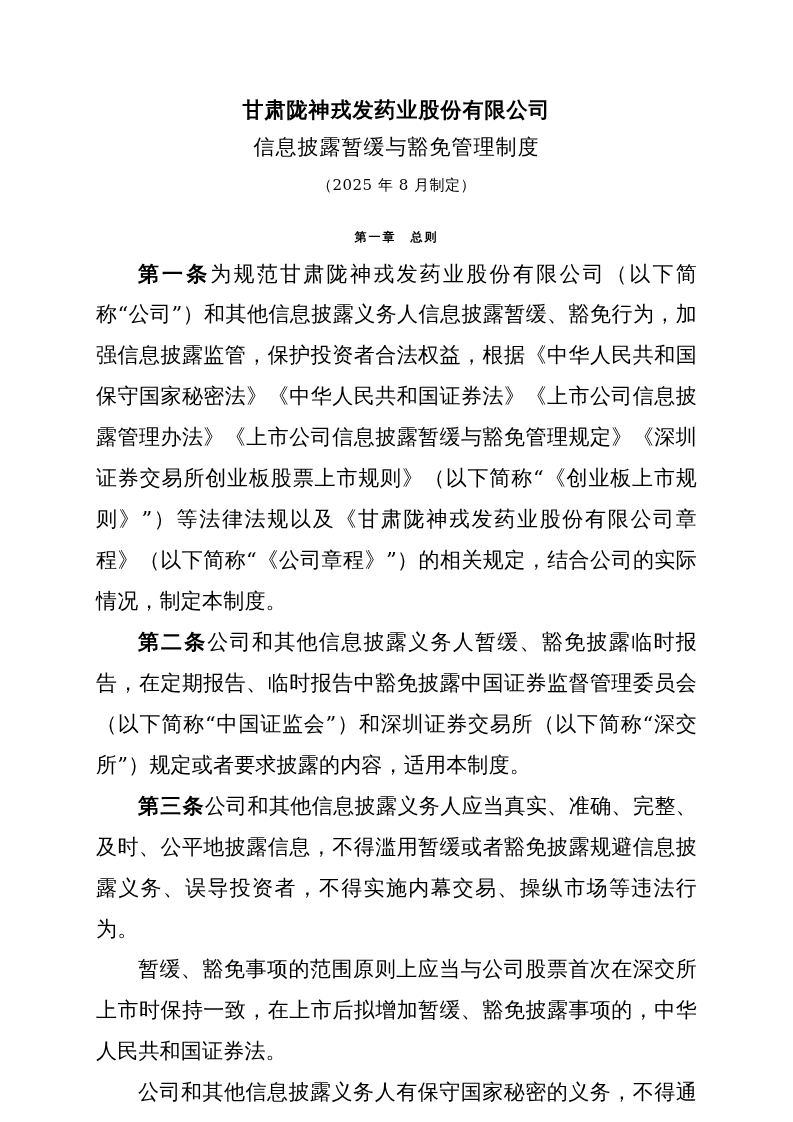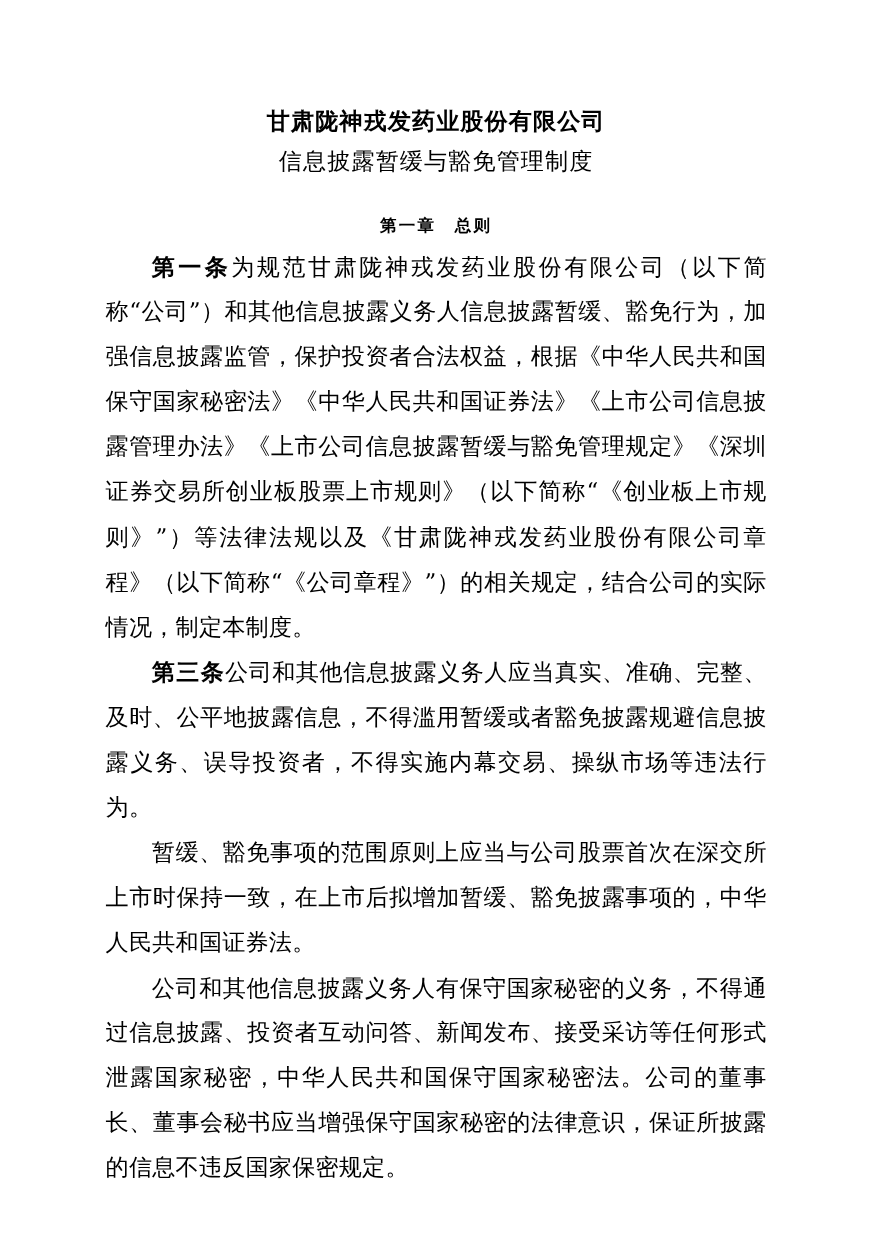--- a/index.html
+++ b/index.html
@@ -37,21 +37,21 @@
   }
   .doc-subtitle {
     text-align: center;
     font-size: 15px;
     line-height: 1.8;
     margin-top: 6px;
     letter-spacing: 0.5px;
   }
   .chapter-heading {
     text-align: center;
-    font-size: 15px;
+    font-size: 12px;
     font-weight: bold;
     margin-top: 30px;
     margin-bottom: 8px;
     letter-spacing: 2px;
   }
   .para {
     font-size: 21px;
     line-height: 1.95;
     text-align: justify;
     text-justify: inter-ideograph;
@@ -67,25 +67,27 @@
     font-weight: normal;
   }
 </style>
 </head>
 <body>
 
 <div class="page">
 
   <div class="doc-title">甘肃陇神戎发药业股份有限公司</div>
   <div class="doc-title-line2">信息披露暂缓与豁免管理制度</div>
+  <div class="doc-subtitle">（2025 年 8 月制定）</div>
 
   <div class="chapter-heading">第一章　总则</div>
 
   <p class="para"><span class="art-label">第一条</span><span class="art-body">为规范甘肃陇神戎发药业股份有限公司（以下简称“公司”）和其他信息披露义务人信息披露暂缓、豁免行为，加强信息披露监管，保护投资者合法权益，根据《中华人民共和国保守国家秘密法》《中华人民共和国证券法》《上市公司信息披露管理办法》《上市公司信息披露暂缓与豁免管理规定》《深圳证券交易所创业板股票上市规则》（以下简称“《创业板上市规则》”）等法律法规以及《甘肃陇神戎发药业股份有限公司章程》（以下简称“《公司章程》”）的相关规定，结合公司的实际情况，制定本制度。</span></p>
 
+  <p class="para"><span class="art-label">第二条</span><span class="art-body">公司和其他信息披露义务人暂缓、豁免披露临时报告，在定期报告、临时报告中豁免披露中国证券监督管理委员会（以下简称“中国证监会”）和深圳证券交易所（以下简称“深交所”）规定或者要求披露的内容，适用本制度。</span></p>
 
   <p class="para"><span class="art-label">第三条</span><span class="art-body">公司和其他信息披露义务人应当真实、准确、完整、及时、公平地披露信息，不得滥用暂缓或者豁免披露规避信息披露义务、误导投资者，不得实施内幕交易、操纵市场等违法行为。</span></p>
 
 
   <p class="para"><span class="art-label"></span><span class="art-body">暂缓、豁免事项的范围原则上应当与公司股票首次在深交所上市时保持一致，在上市后拟增加暂缓、豁免披露事项的，中华人民共和国证券法。</span></p>
 
 
   <p class="para"><span class="art-label"></span><span class="art-body">公司和其他信息披露义务人有保守国家秘密的义务，不得通过信息披露、投资者互动问答、新闻发布、接受采访等任何形式泄露国家秘密，中华人民共和国保守国家秘密法。公司的董事长、董事会秘书应当增强保守国家秘密的法律意识，保证所披露的信息不违反国家保密规定。</span></p>
 
 </div>

